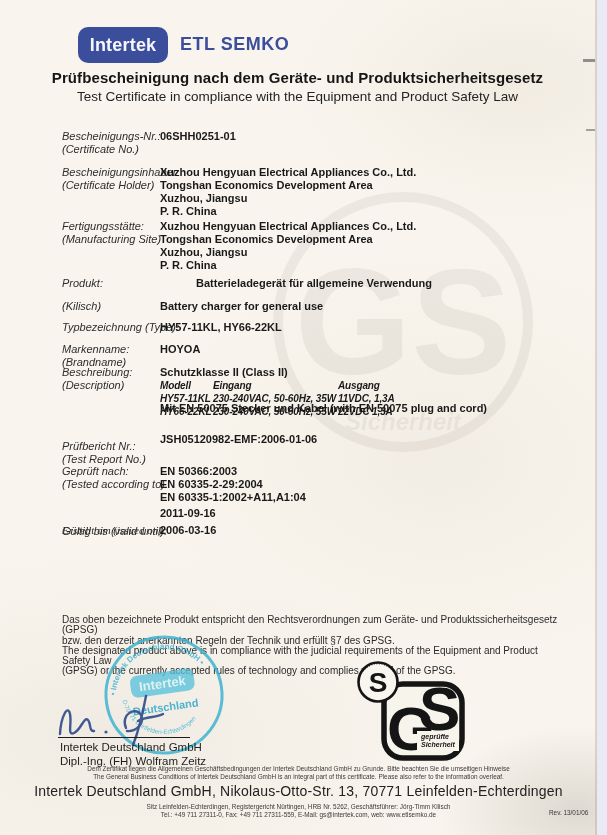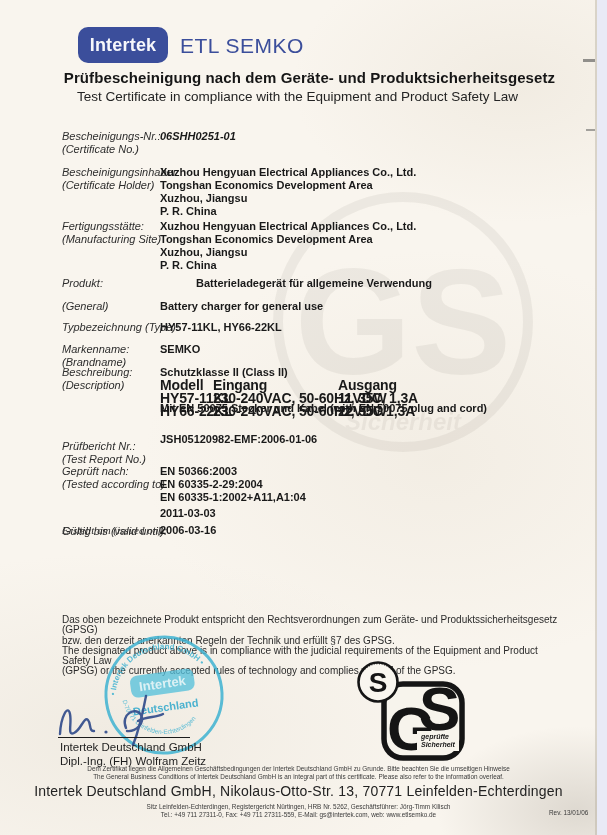--- a/index.html
+++ b/index.html
@@ -14,31 +14,31 @@
       #f9f5ee;
   }
   .edge-strip{position:absolute;top:0;right:0;width:10px;height:835px;background:#e9eaf6;}
   .edge-line{position:absolute;top:0;right:10px;width:2px;height:835px;background:rgba(182,176,160,0.45);}
   .scan-dash{position:absolute;background:#3f3f3f;}
 
   
   .logo-box{position:absolute;left:78px;top:27px;width:90px;height:36px;background:#3b4e9b;
             border-radius:10px;display:flex;align-items:center;justify-content:center;}
   .logo-box span{color:#f6f7fb;font-size:18px;font-weight:bold;letter-spacing:0.2px;}
-  .brand-word{position:absolute;left:180px;top:34px;color:#3b4e9b;font-size:21px;font-weight:normal;letter-spacing:0.5px;text-align:center;}
-
-  .title-de{position:absolute;left:12px;top:69px;width:595px;text-align:center;
+  .brand-word{position:absolute;left:180px;top:34px;color:#3b4e9b;font-size:18px;font-weight:bold;letter-spacing:0.5px;text-align:center;}
+
+  .title-de{position:absolute;left:0;top:69px;width:595px;text-align:center;
             font-size:15px;font-weight:bold;color:#161616;letter-spacing:0.1px;}
   .title-en{position:absolute;left:0;top:89px;width:595px;text-align:center;
             font-size:13.5px;color:#242424;}
 
   
   .lbl{position:absolute;left:62px;font-style:italic;font-size:11px;line-height:13px;color:#2d2d2d;}
   .val{position:absolute;left:160px;font-weight:bold;font-size:11px;line-height:13px;color:#191919;}
-  .desc-col{font-size:14px;letter-spacing:-0.15px;}
+  .desc-col{font-size:10px;letter-spacing:-0.15px;font-style:italic;}
 
   
   .para{position:absolute;left:62px;font-size:10px;line-height:10.3px;color:#2b2b2b;width:505px;}
 
   
   .stamp{position:absolute;left:99px;top:630px;width:130px;height:130px;transform:rotate(-8deg);opacity:0.85;}
   .signature{position:absolute;left:48px;top:688px;width:150px;height:58px;}
   .sig-line{position:absolute;left:58px;top:737px;width:132px;height:0;border-top:1.6px solid #1c1c1c;}
   .signer-company{position:absolute;left:60px;top:741px;font-size:11.5px;color:#1e1e1e;}
   .signer-name{position:absolute;left:60px;top:755px;font-size:11.5px;color:#1e1e1e;}
@@ -73,21 +73,21 @@
   </div>
   <div class="brand-word">ETL SEMKO</div>
 
   <div class="title-de">Prüfbescheinigung nach dem Geräte- und Produktsicherheitsgesetz</div>
   <div class="title-en">Test Certificate in compliance with the Equipment and Product Safety Law</div>
 
   <div class="lbl" style="top:130px;">
     <div>Bescheinigungs-Nr.:</div>
     <div>(Certificate No.)</div>
   </div>
-  <div class="val" style="top:130px;font-style:italic;">06SHH0251-01</div>
+  <div class="val" style="top:130px;">06SHH0251-01</div>
 
   <div class="lbl" style="top:166px;">
     <div>Bescheinigungsinhaber:</div>
     <div>(Certificate Holder)</div>
   </div>
   <div class="val" style="top:166px;">
     <div>Xuzhou Hengyuan Electrical Appliances Co., Ltd.</div>
     <div>Tongshan Economics Development Area</div>
     <div>Xuzhou, Jiangsu</div>
     <div>P. R. China</div>
@@ -100,31 +100,31 @@
   <div class="val" style="top:220px;">
     <div>Xuzhou Hengyuan Electrical Appliances Co., Ltd.</div>
     <div>Tongshan Economics Development Area</div>
     <div>Xuzhou, Jiangsu</div>
     <div>P. R. China</div>
   </div>
 
   <div class="lbl" style="top:277px;">Produkt:</div>
   <div class="val" style="top:277px;margin-left:36px;">Batterieladegerät für allgemeine Verwendung</div>
 
-  <div class="lbl" style="top:300px;">(General)</div>
+  <div class="lbl" style="top:300px;">(Kilisch)</div>
   <div class="val" style="top:300px;">Battery charger for general use</div>
 
   <div class="lbl" style="top:321px;font-style:italic;">Typbezeichnung (Type):</div>
   <div class="val" style="top:321px;">HY57-11KL, HY66-22KL</div>
 
   <div class="lbl" style="top:343px;">
     <div>Markenname:</div>
     <div>(Brandname)</div>
   </div>
-  <div class="val" style="top:343px;">SEMKO</div>
+  <div class="val" style="top:343px;">HOYOA</div>
 
   <div class="lbl" style="top:366px;">
     <div>Beschreibung:</div>
     <div>(Description)</div>
   </div>
   <div class="val" style="top:366px;">Schutzklasse II (Class II)</div>
 
   <div class="val desc-col" style="top:379px;left:160px;">
     <div>Modell</div>
     <div>HY57-11KL</div>
@@ -154,21 +154,21 @@
     <div>Geprüft nach:</div>
     <div>(Tested according to)</div>
   </div>
   <div class="val" style="top:465px;">
     <div>EN 50366:2003</div>
     <div>EN 60335-2-29:2004</div>
     <div>EN 60335-1:2002+A11,A1:04</div>
   </div>
 
   <div class="lbl" style="top:507px;margin-top:18px;">Gültig bis (valid until):</div>
-  <div class="val" style="top:507px;">2011-03-03</div>
+  <div class="val" style="top:507px;">2011-09-16</div>
 
   <div class="lbl" style="top:524px;font-family:Liberation Serif, serif;">Erstellt am (issued on):</div>
   <div class="val" style="top:524px;">2006-03-16</div>
 
   <div class="para" style="top:615px;">
     <div>Das oben bezeichnete Produkt entspricht den Rechtsverordnungen zum Geräte- und Produktssicherheitsgesetz (GPSG)</div>
     <div>bzw. den derzeit anerkannten Regeln der Technik und erfüllt §7 des GPSG.</div>
     <div>The designated product above is in compliance with the judicial requirements of the Equipment and Product Safety Law</div>
     <div>(GPSG) or the currently accepted rules of technology and complies with §7 of the GPSG.</div>
   </div>

